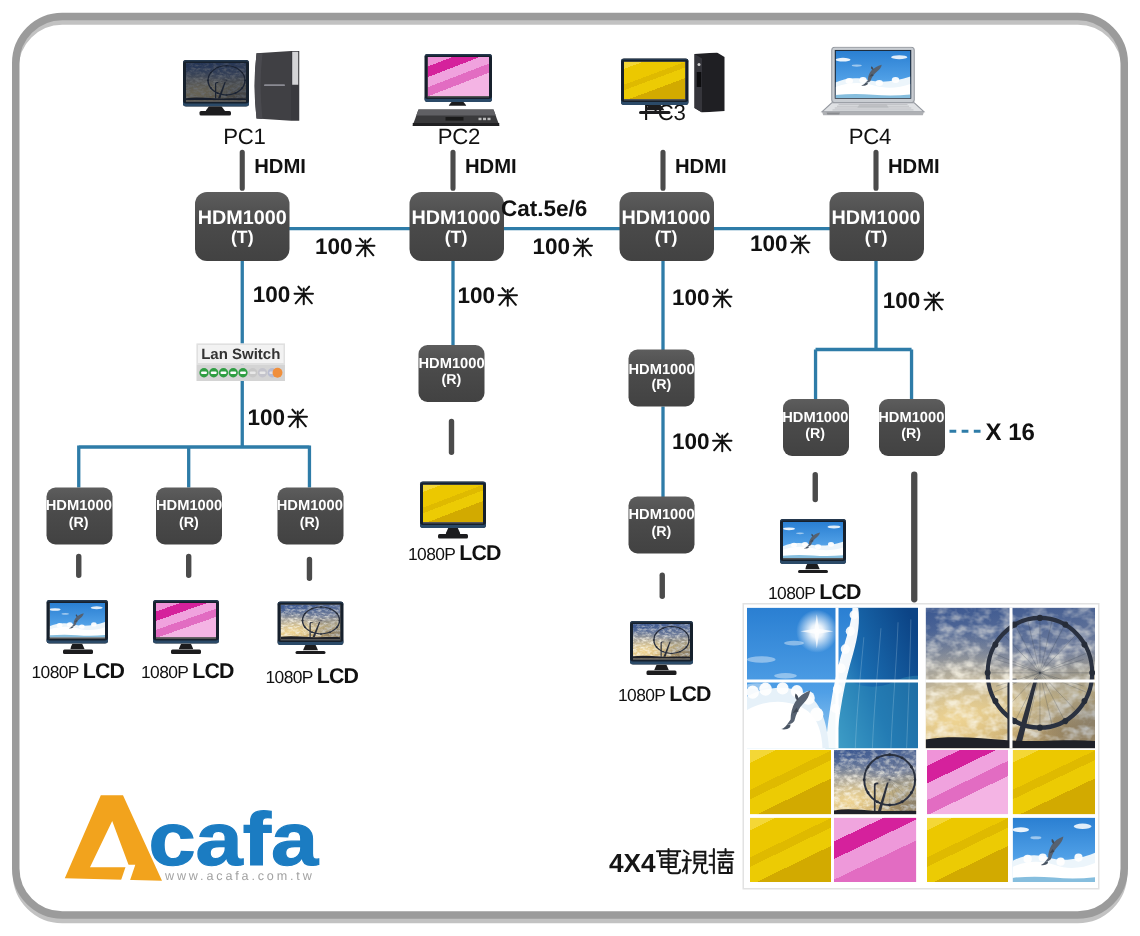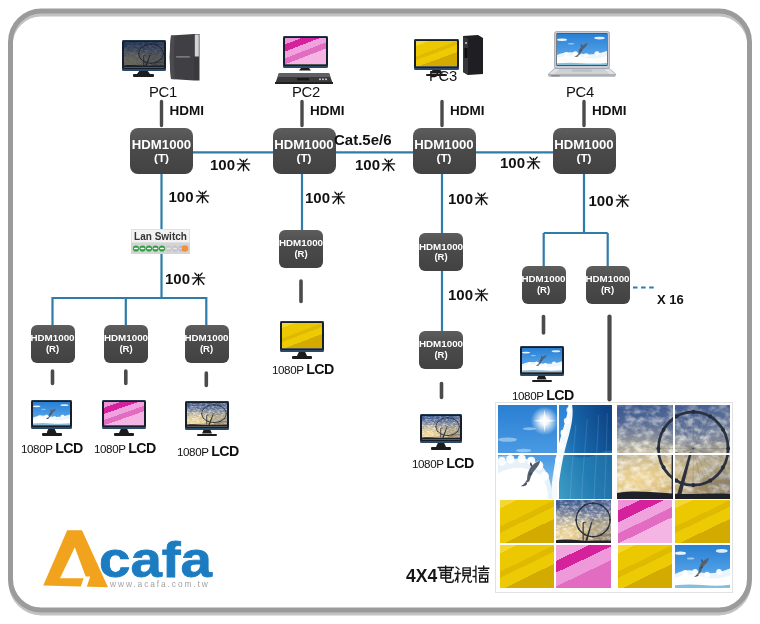--- a/index.html
+++ b/index.html
@@ -296,21 +296,21 @@
 <div class="lbl" style="left:448px;top:286px">100<svg class="mi" width="15" height="15" viewBox="0 0 100 100">
         <g stroke="#111" stroke-width="9" stroke-linecap="round" fill="none">
           <path d="M26 14 L40 30 M74 14 L60 30 M9 46 L91 46 M50 22 L50 92 M45 52 L14 88 M55 52 L86 88"></path>
         </g>
       </svg></div>
 <div class="lbl" style="left:588.5px;top:192px">100<svg class="mi" width="15" height="15" viewBox="0 0 100 100">
         <g stroke="#111" stroke-width="9" stroke-linecap="round" fill="none">
           <path d="M26 14 L40 30 M74 14 L60 30 M9 46 L91 46 M50 22 L50 92 M45 52 L14 88 M55 52 L86 88"></path>
         </g>
       </svg></div>
-<div class="lbl" style="left:657px;top:292px;font-size:13px">X 16</div>
+<div class="lbl" style="left:657px;top:280px;font-size:16px">X 16</div>
 
 <div class="lbl" style="left:169.5px;top:103px;font-size:13.5px">HDMI</div>
 <div class="lbl" style="left:310px;top:103px;font-size:13.5px">HDMI</div>
 <div class="lbl" style="left:450px;top:103px;font-size:13.5px">HDMI</div>
 <div class="lbl" style="left:592px;top:103px;font-size:13.5px">HDMI</div>
 
 <div class="pcname" style="left:143px;top:84px;width:40px">PC1</div>
 <div class="pcname" style="left:286px;top:84px;width:40px">PC2</div>
 <div class="pcname" style="left:423px;top:68px;width:40px">PC3</div>
 <div class="pcname" style="left:560px;top:84px;width:40px">PC4</div>

